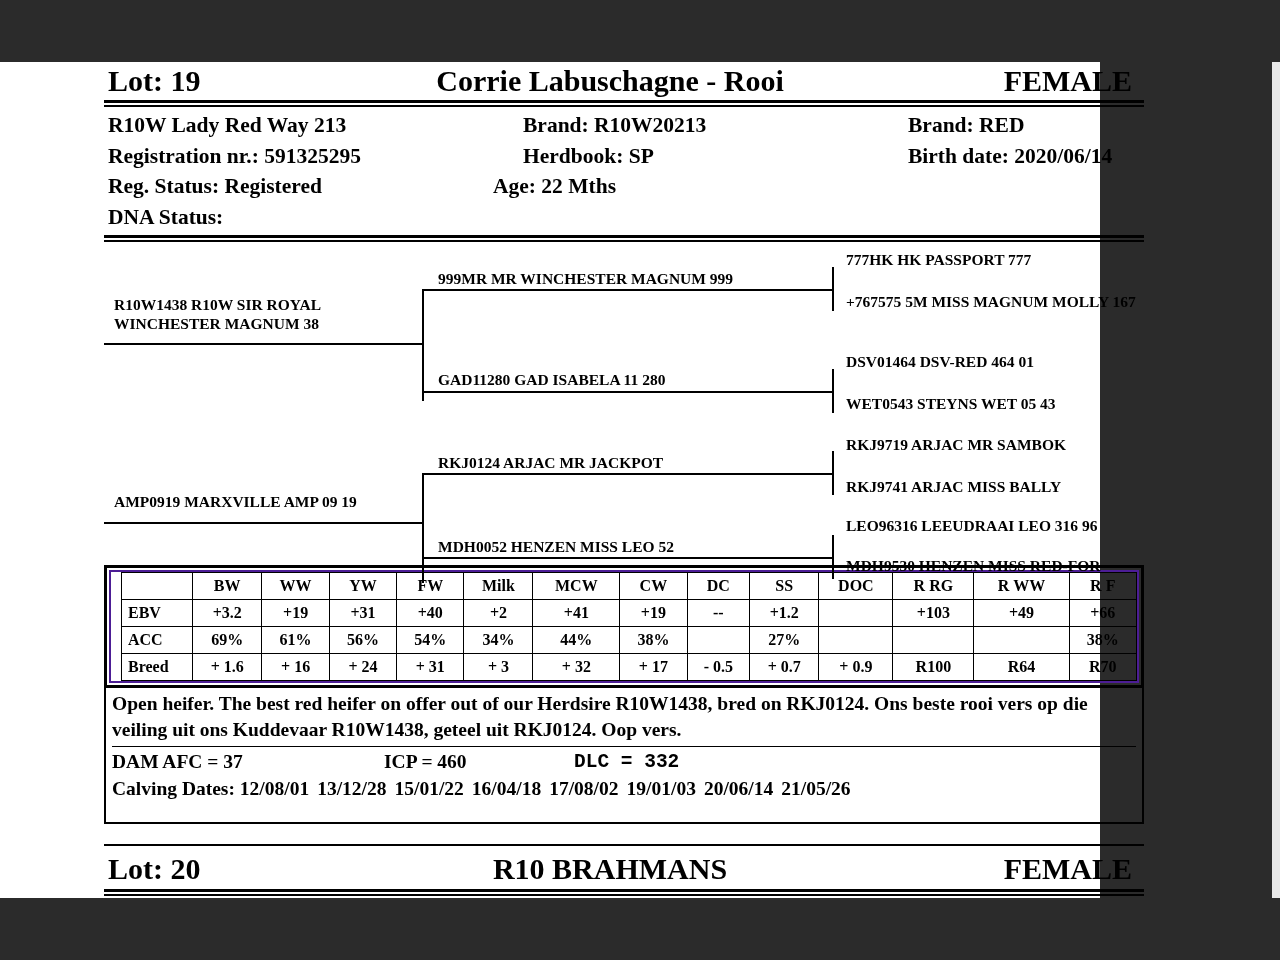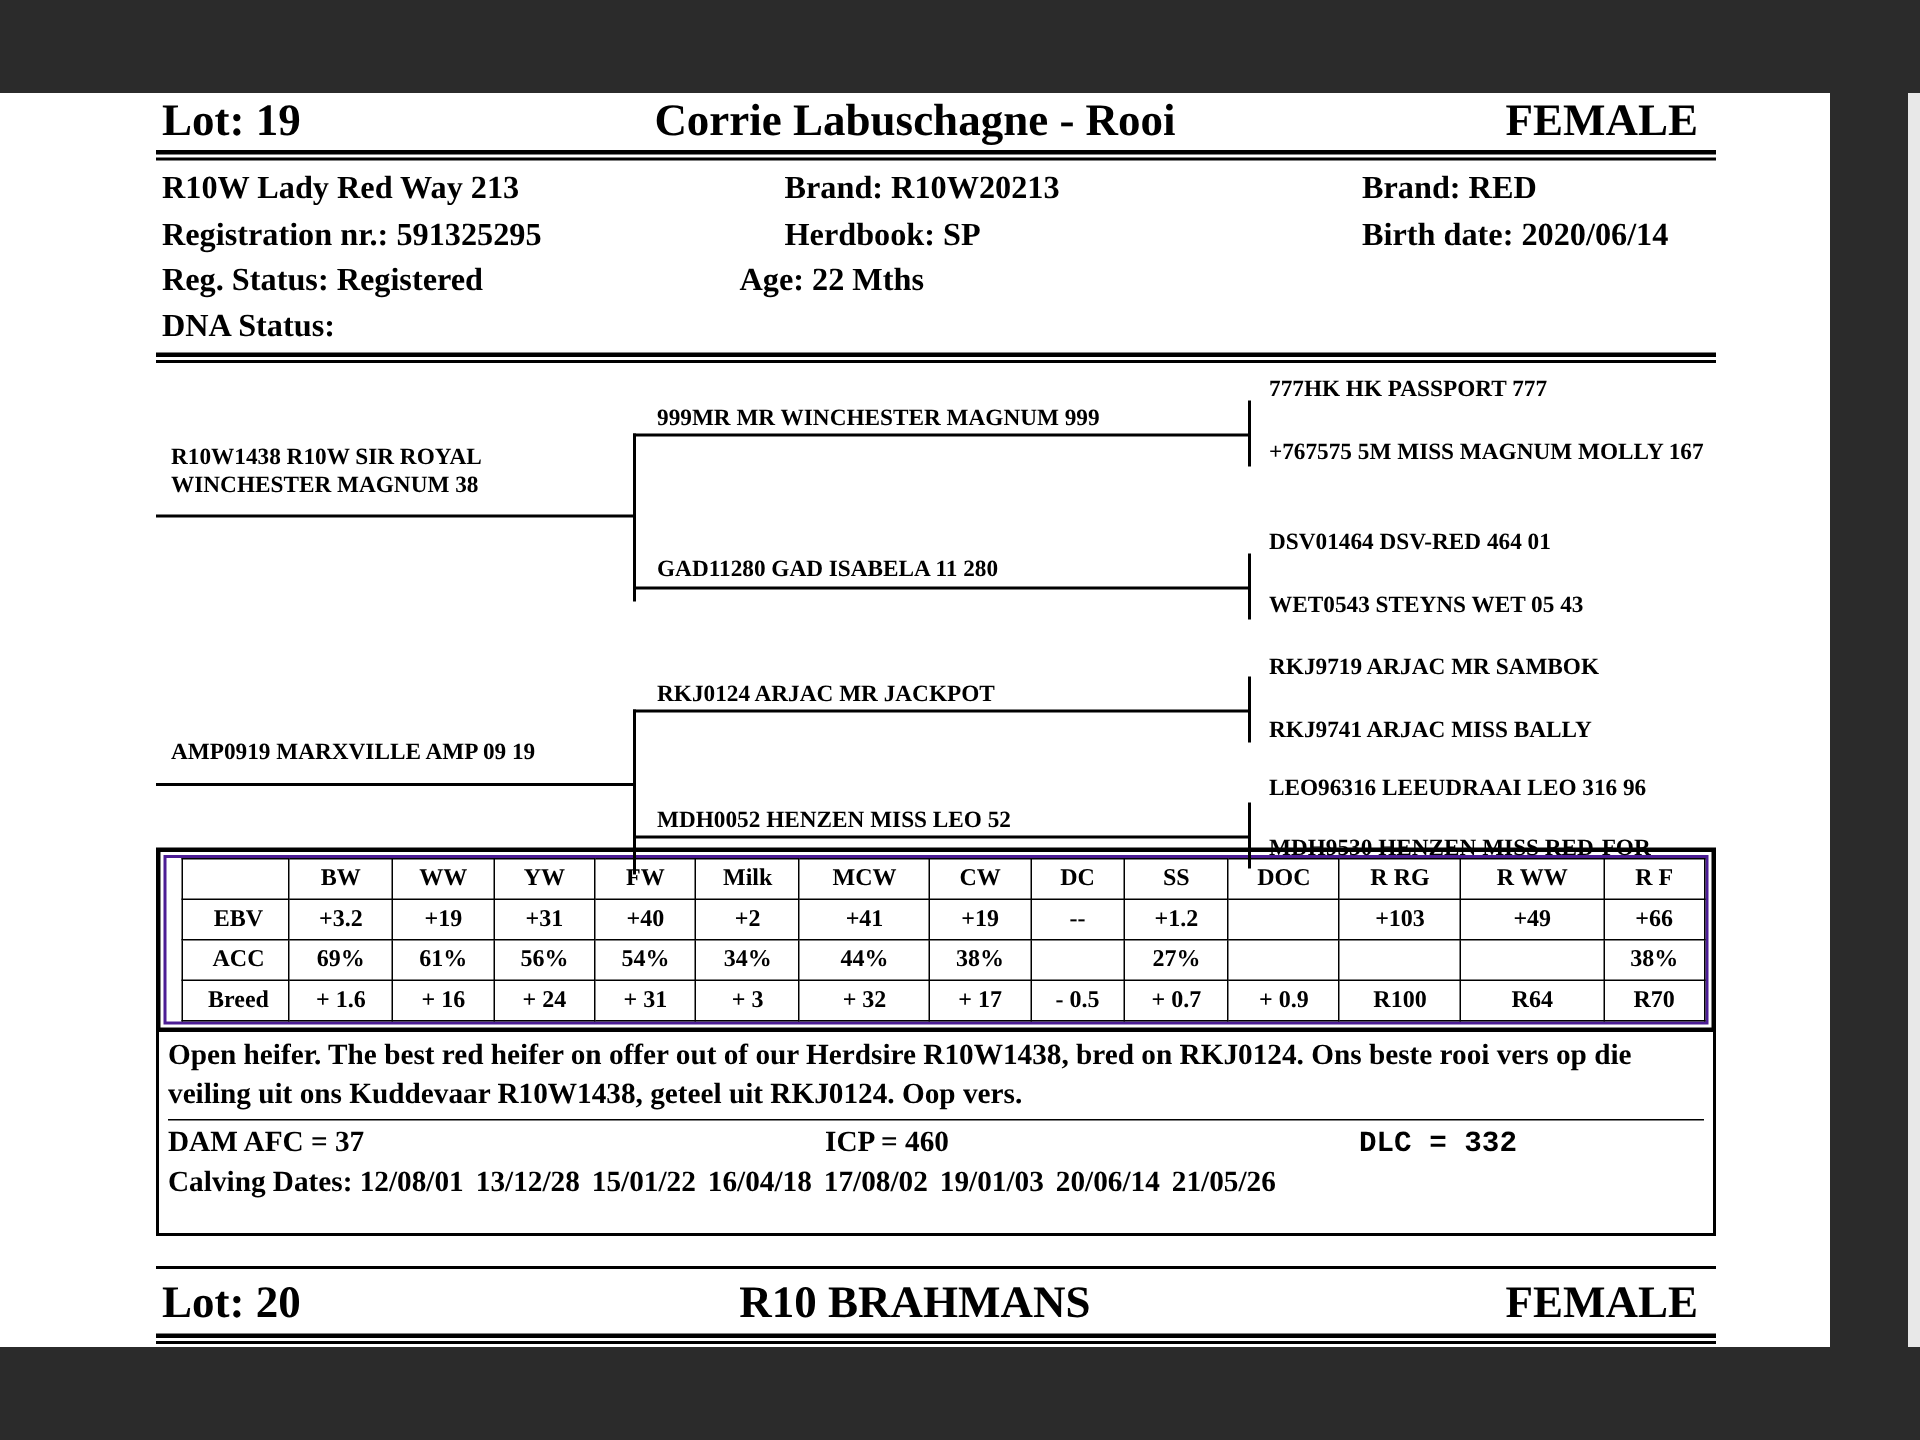--- a/index.html
+++ b/index.html
@@ -10,21 +10,21 @@
   body {
     width: 1280px;
     height: 960px;
     overflow: hidden;
     font-family: "Liberation Serif", serif;
   }
   .page {
     position: absolute;
     left: 0;
     top: 62px;
-    width: 1220px;
+    width: 1100px;
     height: 836px;
     background: #ffffff;
   }
   .sheet {
     position: absolute;
     left: 104px;
     top: 0px;
     width: 1040px;
     height: 836px;
   }
@@ -89,21 +89,21 @@
     font-size: 16px;
     font-weight: bold;
   }
   table.ebv td, table.ebv th {
     border: 1px solid #000;
     text-align: center;
     padding: 4px 2px;
     font-weight: bold;
   }
   table.ebv th:first-child, table.ebv td:first-child {
-    text-align: center;
+    text-align: left;
     padding-left: 6px;
     width: 62px;
   }
   table.ebv tr.head th { padding: 4px 2px; }
 
   
   .notes {
     border: 2px solid #000;
     border-top: none;
     padding: 3px 6px 20px 6px;
@@ -284,21 +284,21 @@
                 <td>R70</td>
               </tr>
             </tbody>
         </table>
       </div>
     </div>
 
     <div class="notes">
       <div class="desc-line">Open heifer. The best red heifer on offer out of our Herdsire R10W1438, bred on RKJ0124. Ons beste rooi vers op die</div>
       <div class="desc-line">veiling uit ons Kuddevaar R10W1438, geteel uit RKJ0124. Oop vers.</div>
-      <div class="stats-line" style="border-top:1px solid #000; padding-top:2px;justify-content:space-between;">
+      <div class="stats-line" style="border-top:1px solid #000; padding-top:2px;">
         <div class="s1">DAM AFC = 37</div>
         <div class="s2">ICP = 460</div>
         <div class="s3">DLC = 332</div>
       </div>
       <div class="calving">
         <span>Calving Dates:</span>
         <span class="dates" id="calving-dates"><span>12/08/01</span><span>13/12/28</span><span>15/01/22</span><span>16/04/18</span><span>17/08/02</span><span>19/01/03</span><span>20/06/14</span><span>21/05/26</span></span>
       </div>
     </div>
 

